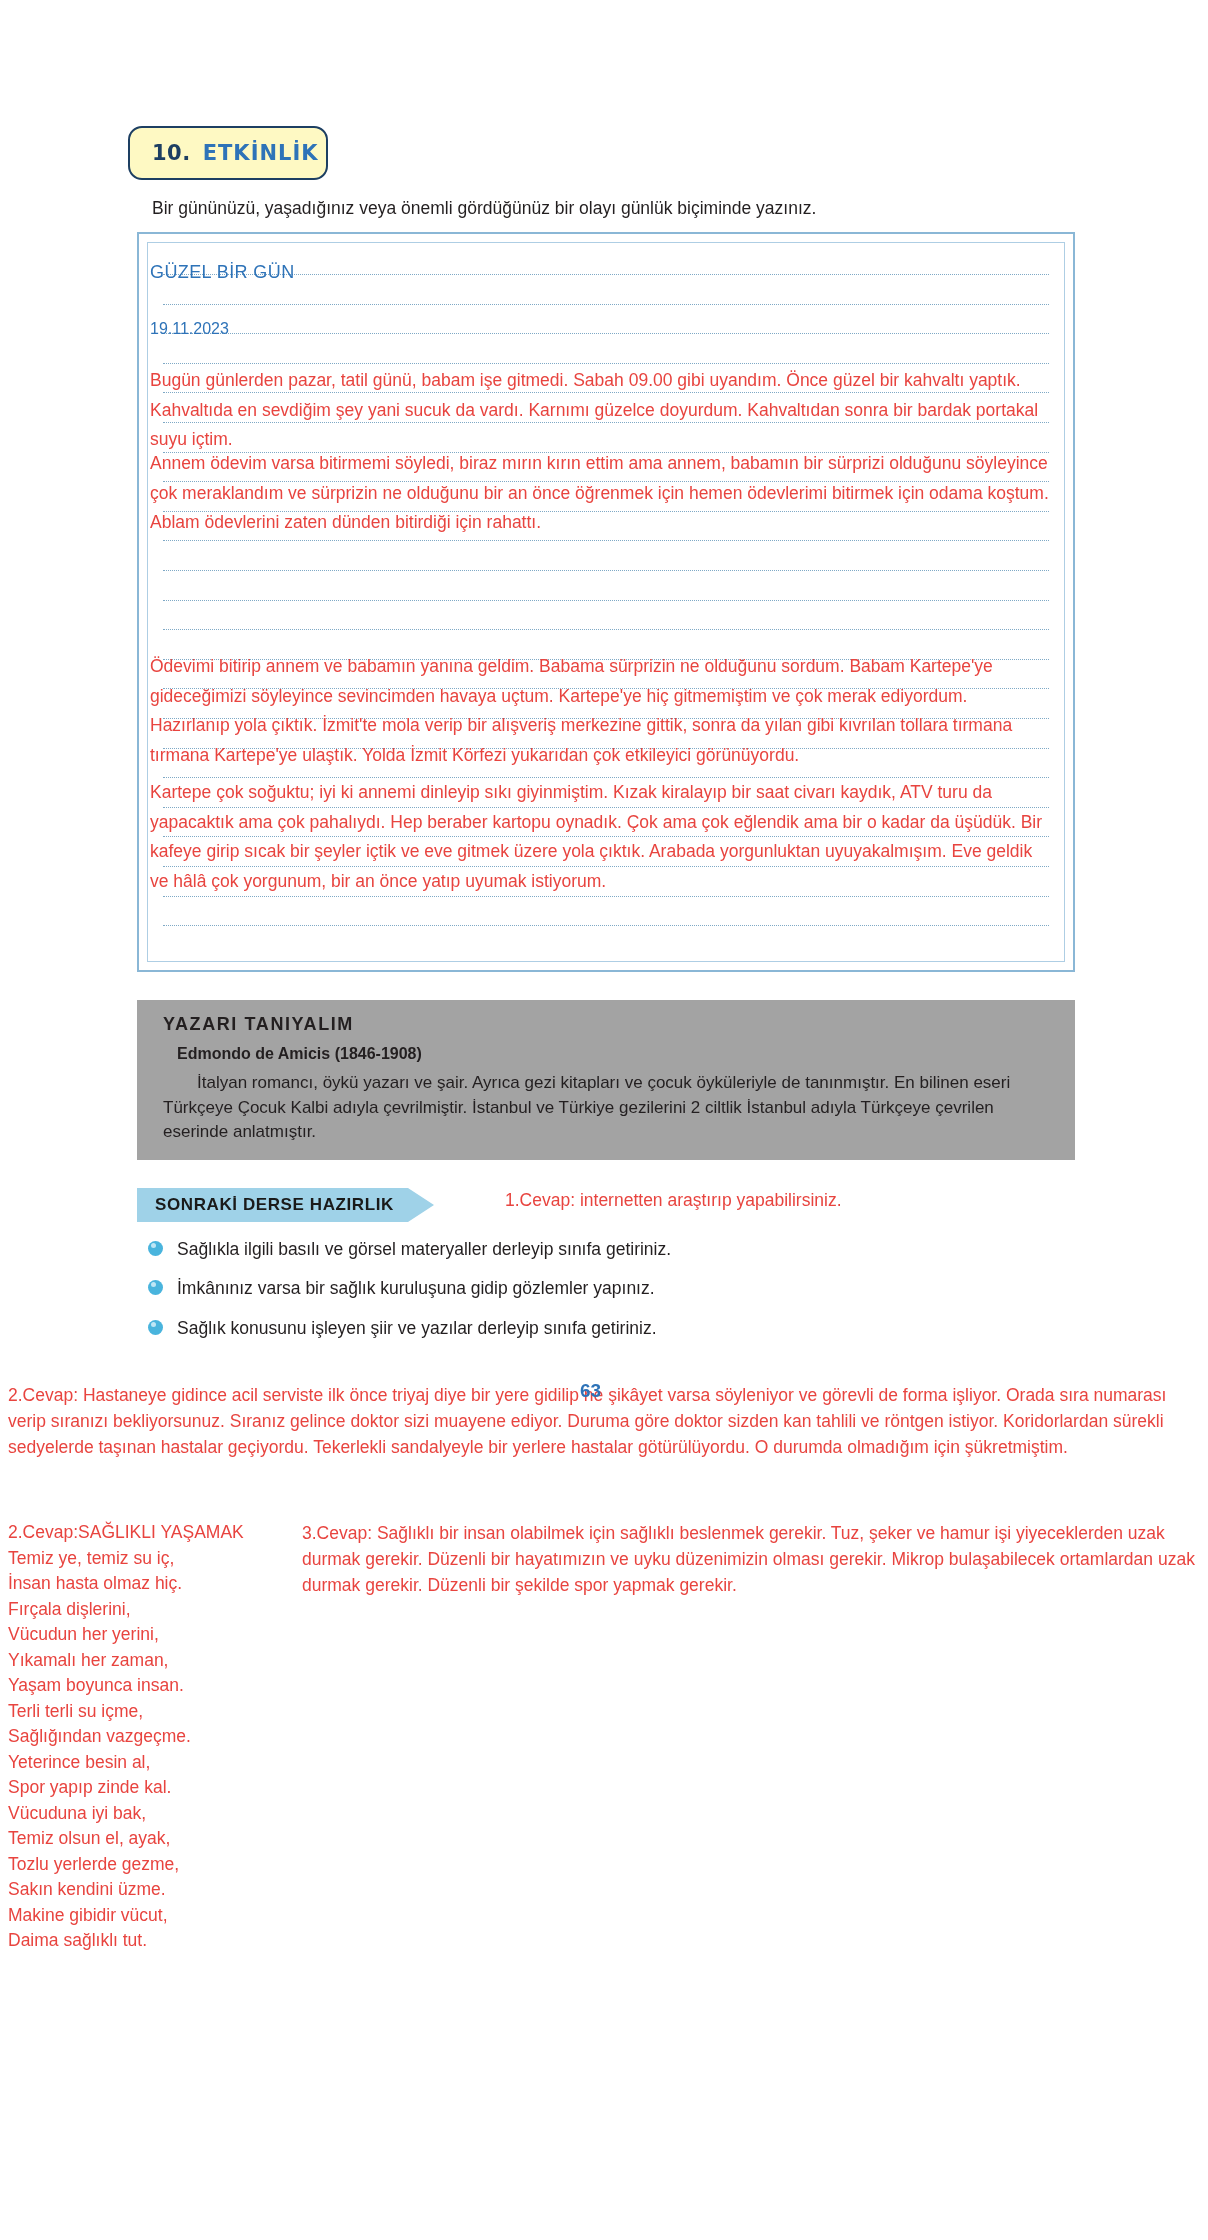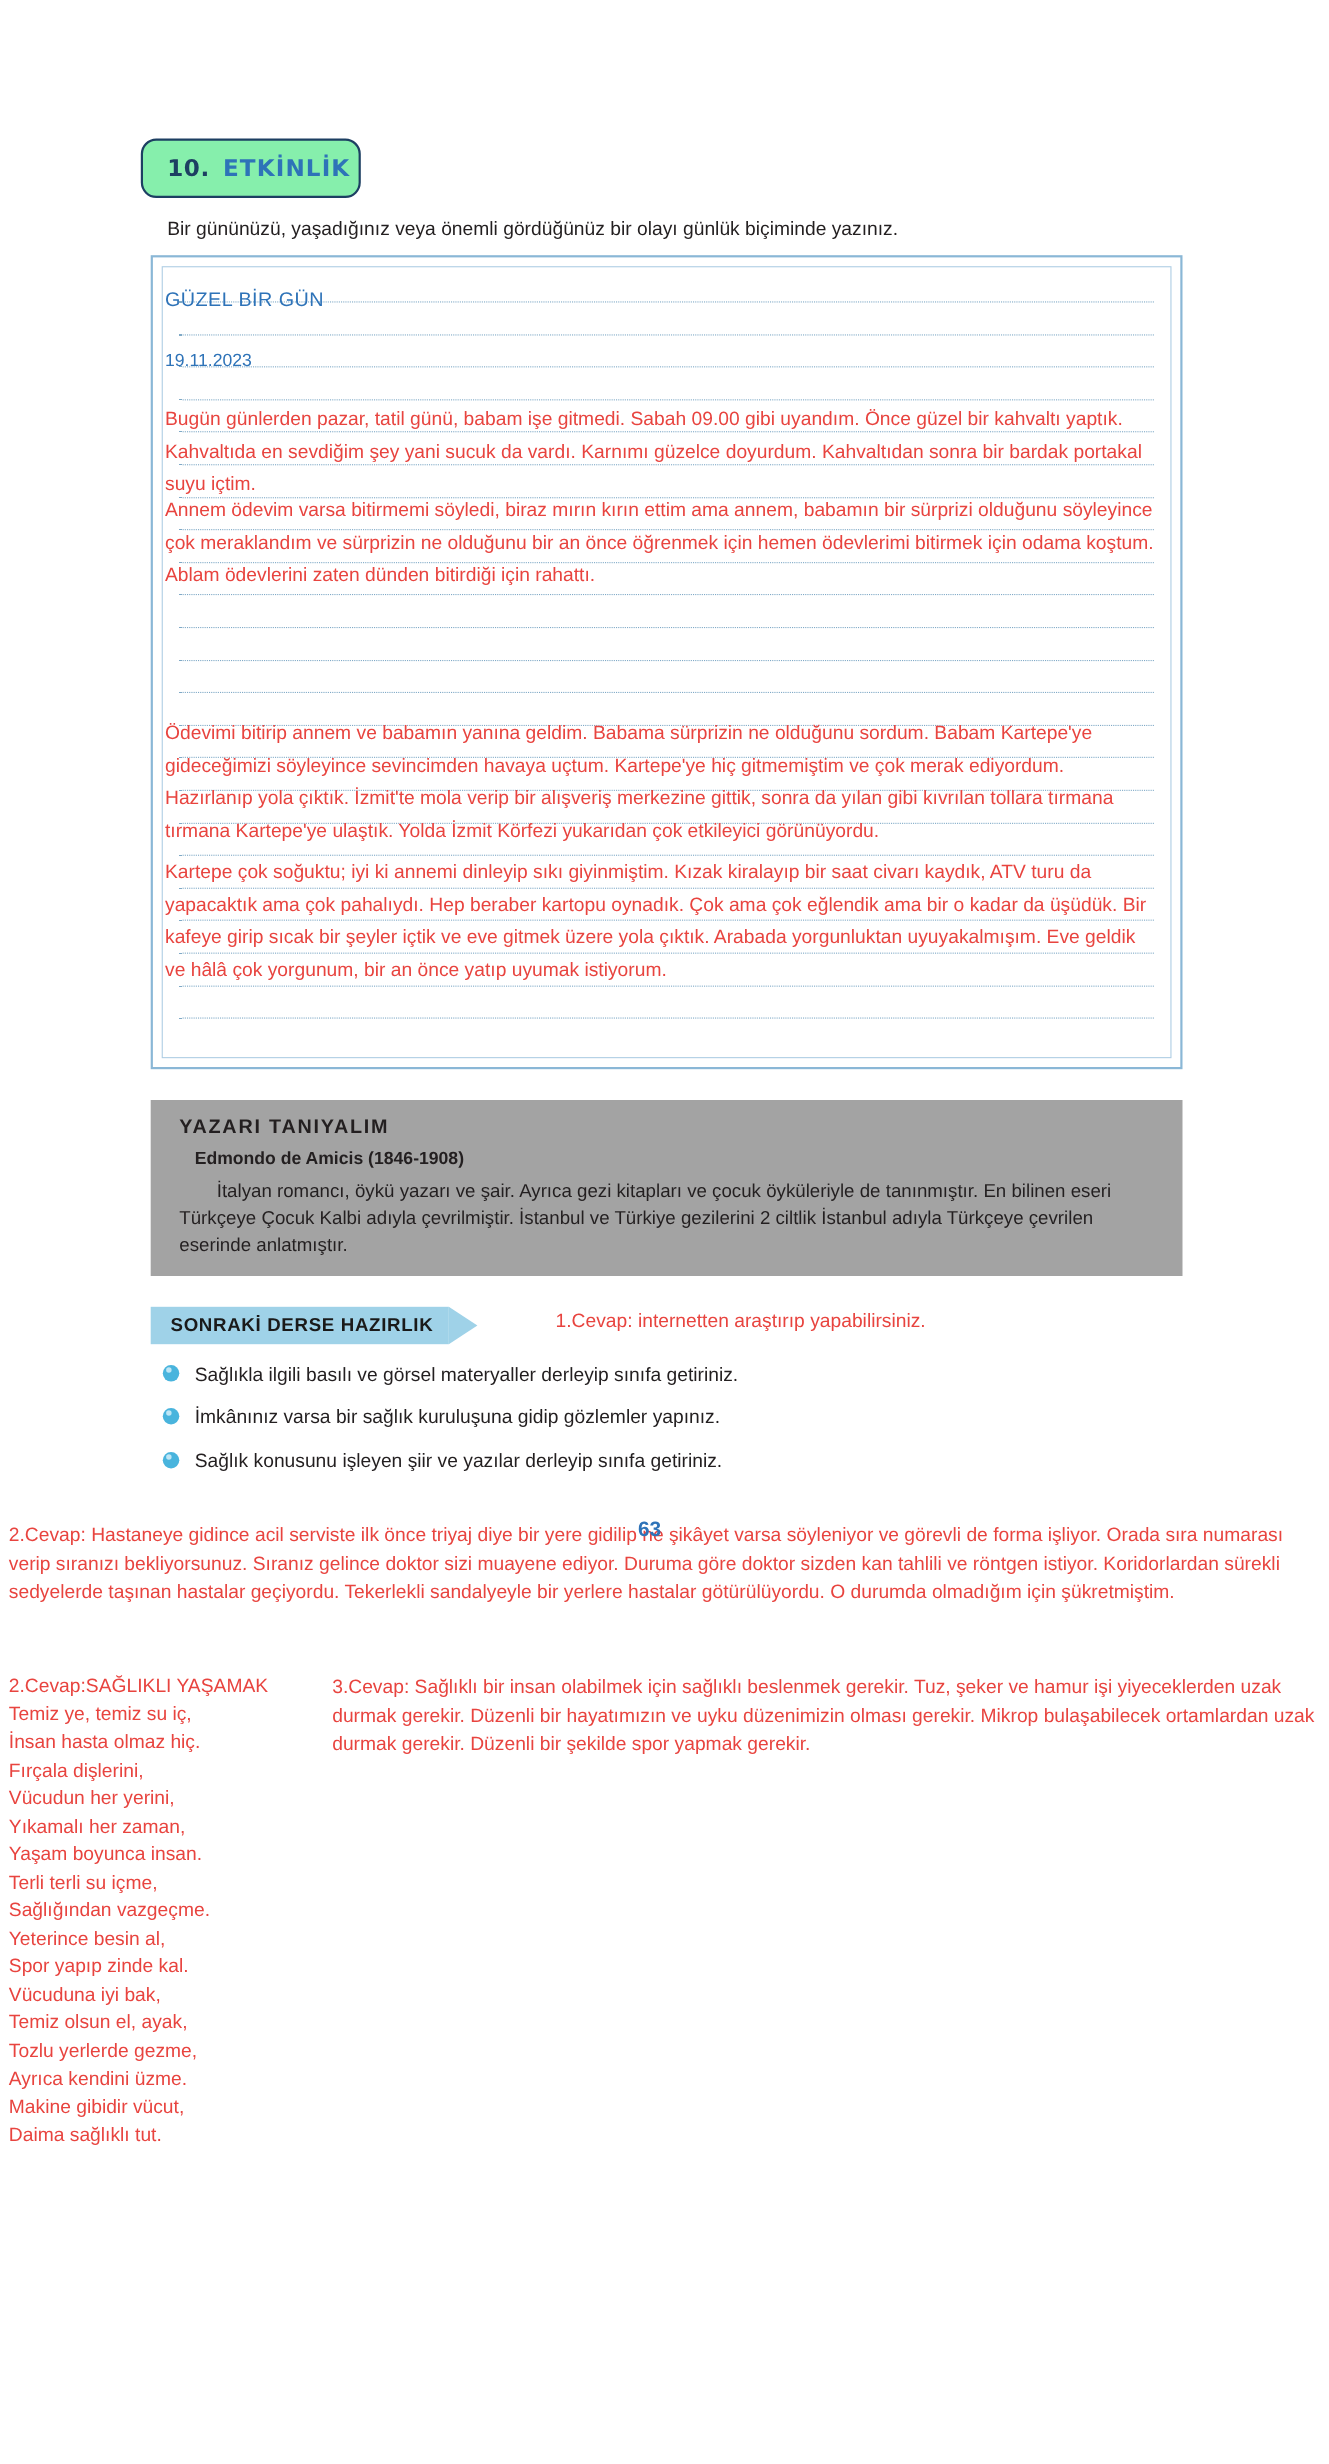--- a/index.html
+++ b/index.html
@@ -17,21 +17,21 @@
 
   
   .badge {
     position: absolute;
     left: 128px;
     top: 126px;
     width: 200px;
     height: 54px;
     border: 2.5px solid #1d3f62;
     border-radius: 14px;
-    background: #86efac;
+    background: #fef9c3;
     display: flex;
     align-items: center;
     box-sizing: border-box;
     padding-left: 22px;
   }
   .badge .num {
     font-size: 21px;
     font-weight: bold;
     color: #1d3f62;
     letter-spacing: 0.5px;
@@ -354,18 +354,18 @@
   <div>Vücudun her yerini,</div>
   <div>Yıkamalı her zaman,</div>
   <div>Yaşam boyunca insan.</div>
   <div>Terli terli su içme,</div>
   <div>Sağlığından vazgeçme.</div>
   <div>Yeterince besin al,</div>
   <div>Spor yapıp zinde kal.</div>
   <div>Vücuduna iyi bak,</div>
   <div>Temiz olsun el, ayak,</div>
   <div>Tozlu yerlerde gezme,</div>
-  <div>Ayrıca kendini üzme.</div>
+  <div>Sakın kendini üzme.</div>
   <div>Makine gibidir vücut,</div>
   <div>Daima sağlıklı tut.</div>
 </div>
 
 <div class="ans3">3.Cevap: Sağlıklı bir insan olabilmek için sağlıklı beslenmek gerekir. Tuz, şeker ve hamur işi yiyeceklerden uzak durmak gerekir. Düzenli bir hayatımızın ve uyku düzenimizin olması gerekir. Mikrop bulaşabilecek ortamlardan uzak durmak gerekir. Düzenli bir şekilde spor yapmak gerekir.</div>
 
 </body></html>

